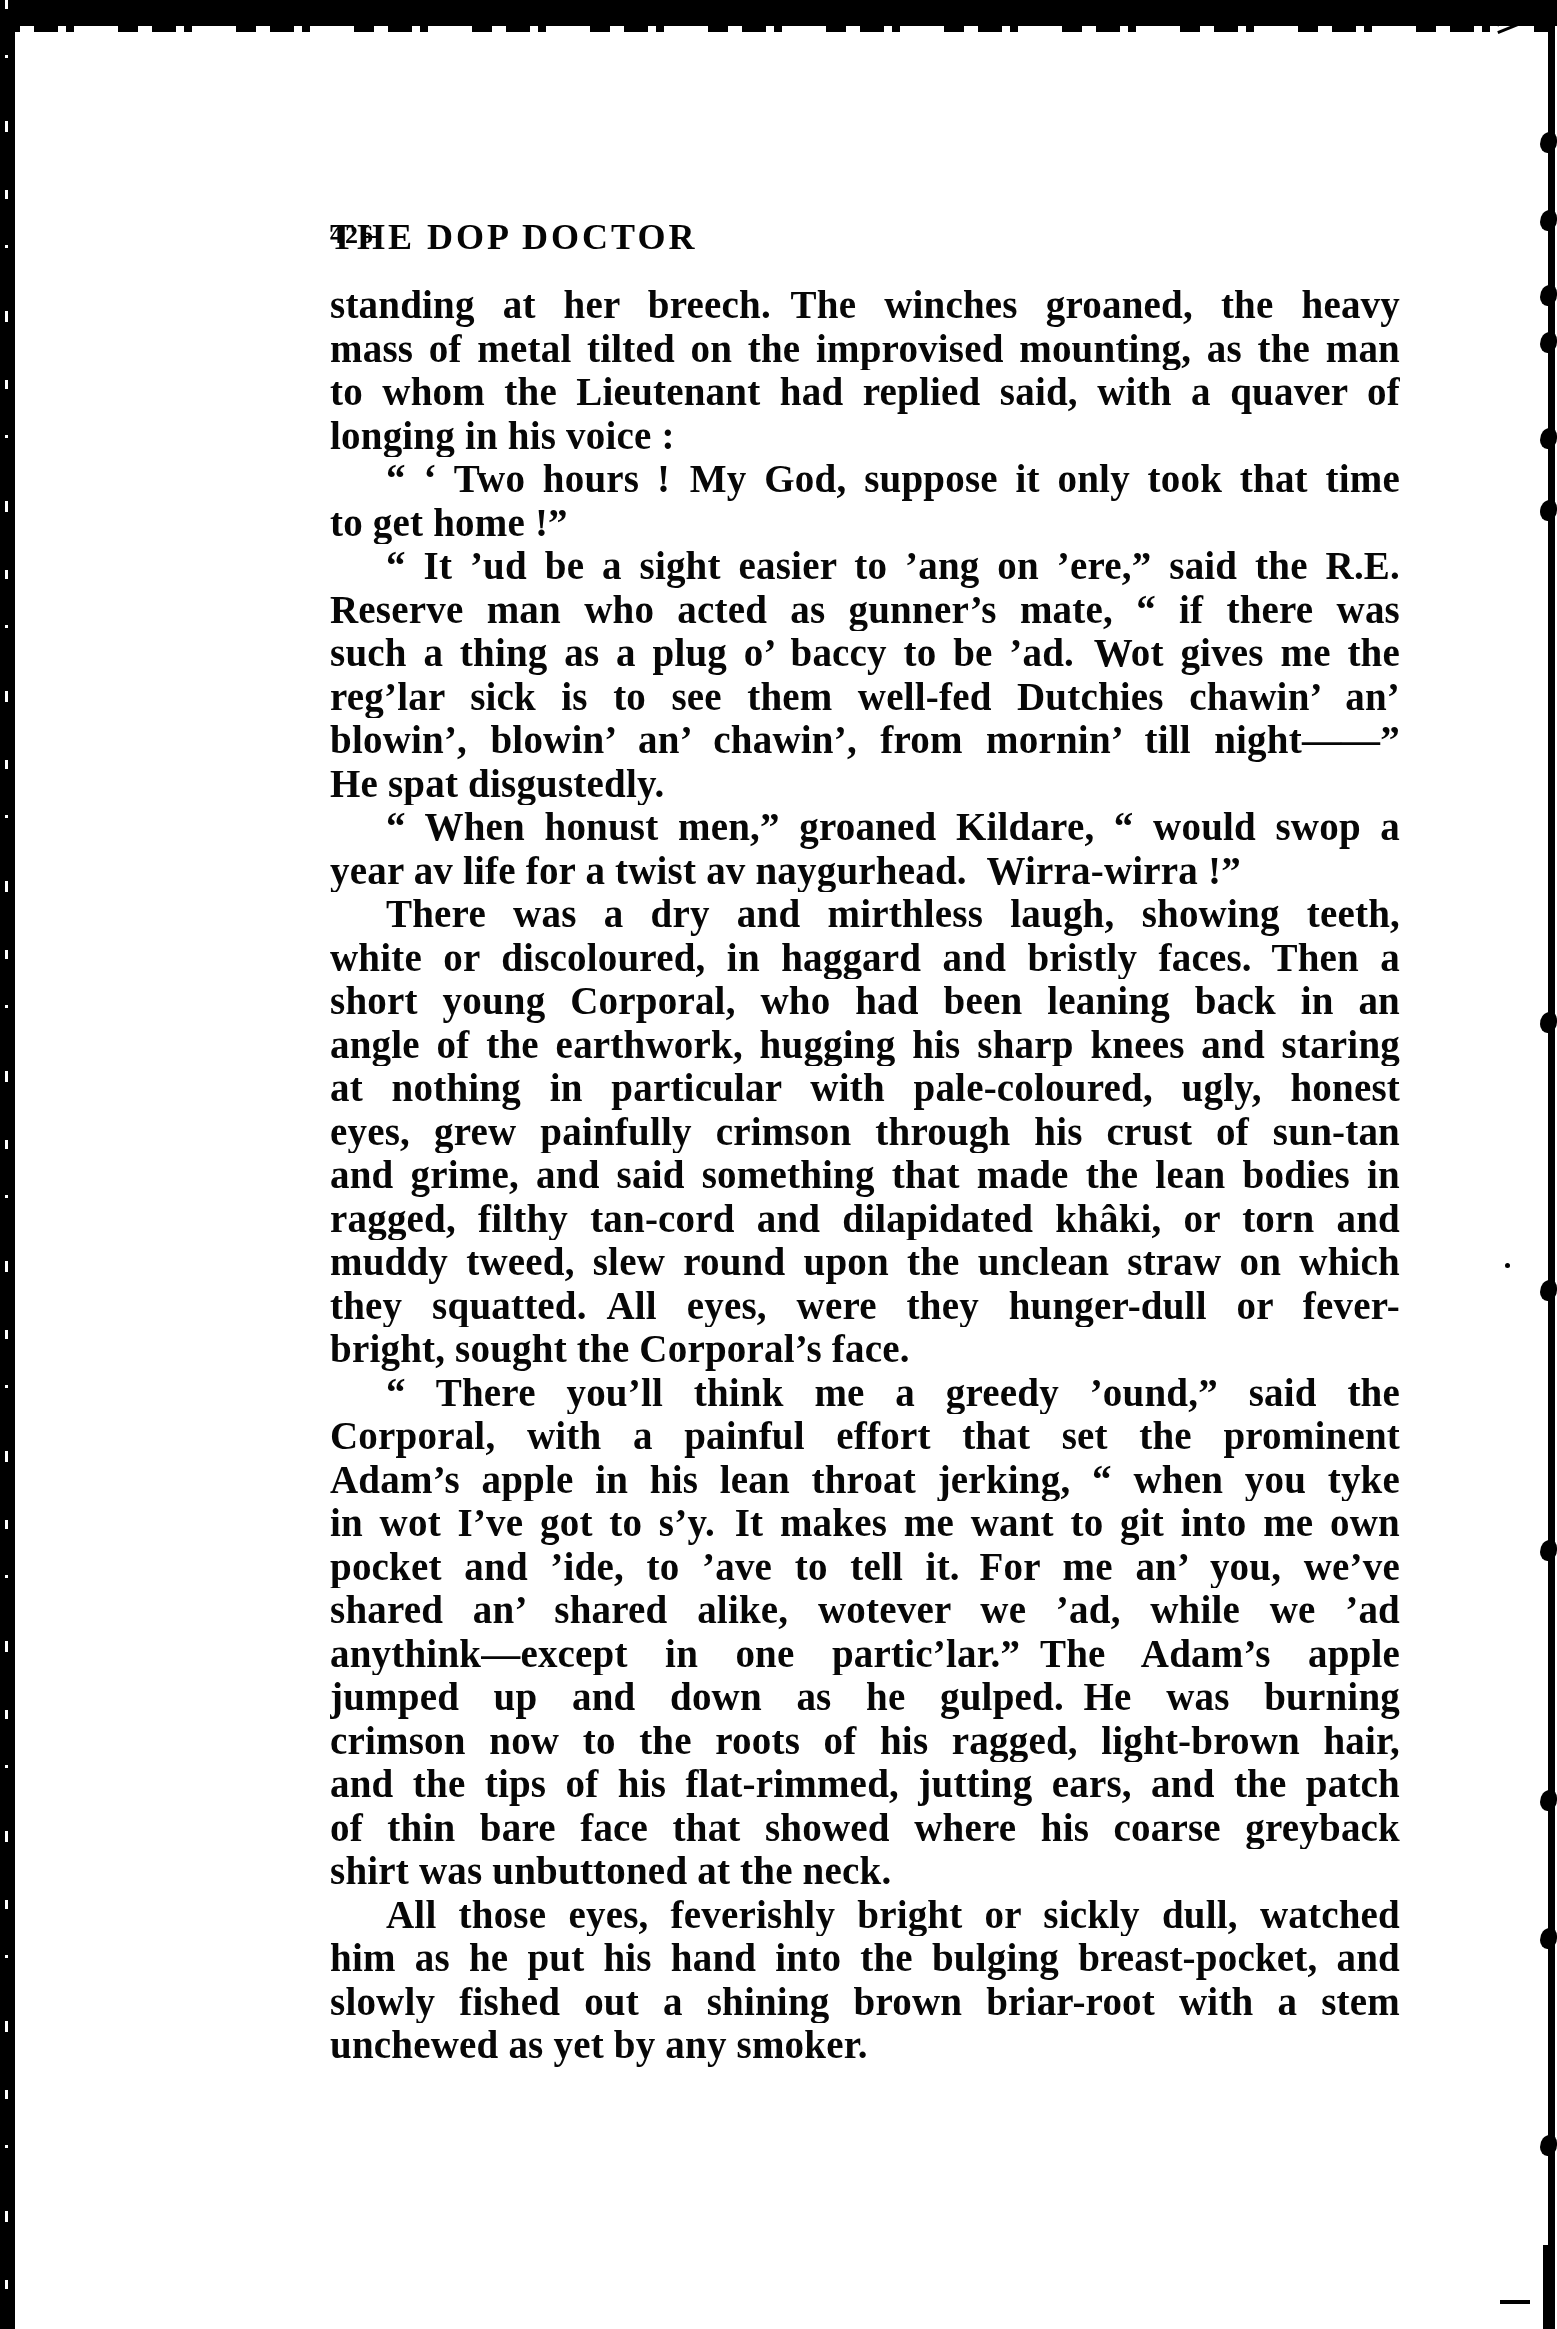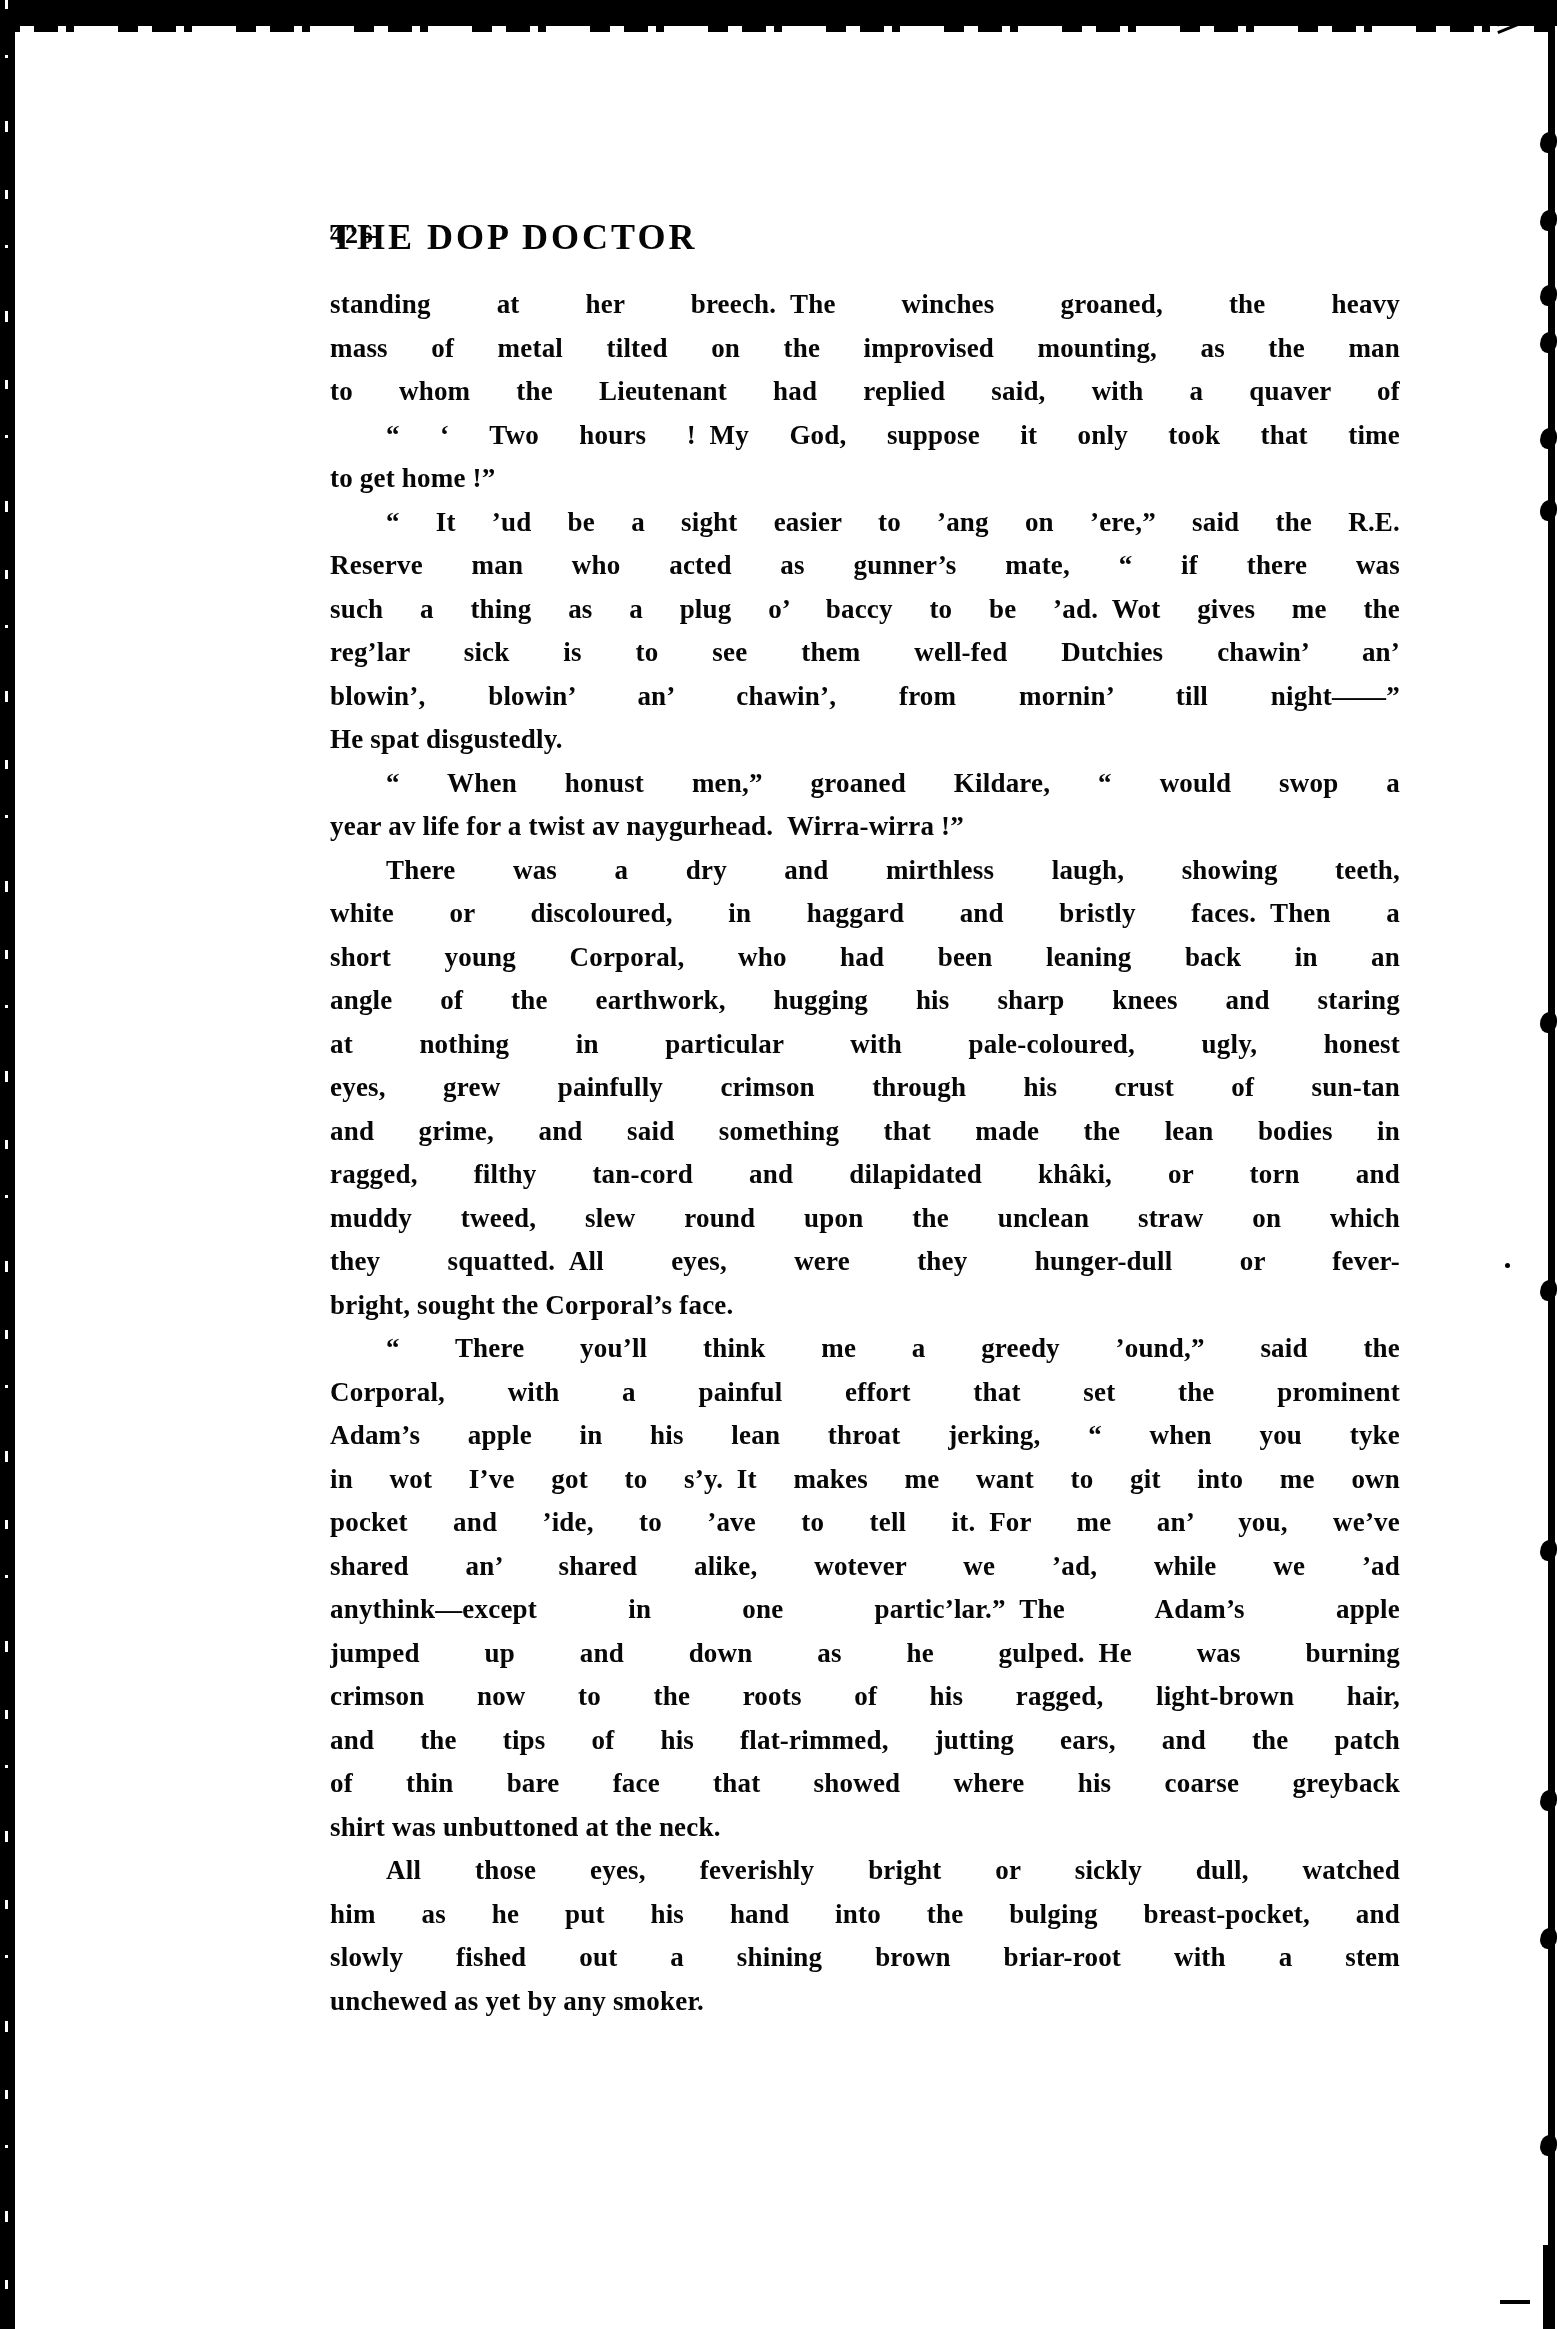--- a/index.html
+++ b/index.html
@@ -94,21 +94,21 @@
   }
   .running-title {
     display: block; width: 100%;
     font-size: 36px; font-weight: 700; letter-spacing: 3px;
   }
 
   .textblock {
     position: absolute; left: 330px; top: 283px;
     width: 1070px;
     color: #070707;
-    font-size: 27px;
+    font-size: 39px;
     font-weight: 700;
     letter-spacing: 0.2px;
   }
   .paragraph { margin: 0; }
   .line {
     height: 43.5px;
     line-height: 43.5px;
     overflow: hidden;
     text-align: justify;
     text-align-last: justify;
@@ -124,20 +124,21 @@
 <div class="header">
   <span class="pagenum">426</span>
   <span class="running-title">THE DOP DOCTOR</span>
 </div>
 
 <div class="textblock">
     <div class="paragraph">
       <div class="line">standing at her breech. The winches groaned, the heavy</div>
       <div class="line">mass of metal tilted on the improvised mounting, as the man</div>
       <div class="line">to whom the Lieutenant had replied said, with a quaver of</div>
+      <div class="line last">longing in his voice :</div>
     </div>
     <div class="paragraph indent">
       <div class="line">“ ‘ Two hours ! My God, suppose it only took that time</div>
       <div class="line last">to get home !”</div>
     </div>
     <div class="paragraph indent">
       <div class="line">“ It ’ud be a sight easier to ’ang on ’ere,” said the R.E.</div>
       <div class="line">Reserve man who acted as gunner’s mate, “ if there was</div>
       <div class="line">such a thing as a plug o’ baccy to be ’ad. Wot gives me the</div>
       <div class="line">reg’lar sick is to see them well-fed Dutchies chawin’ an’</div>

